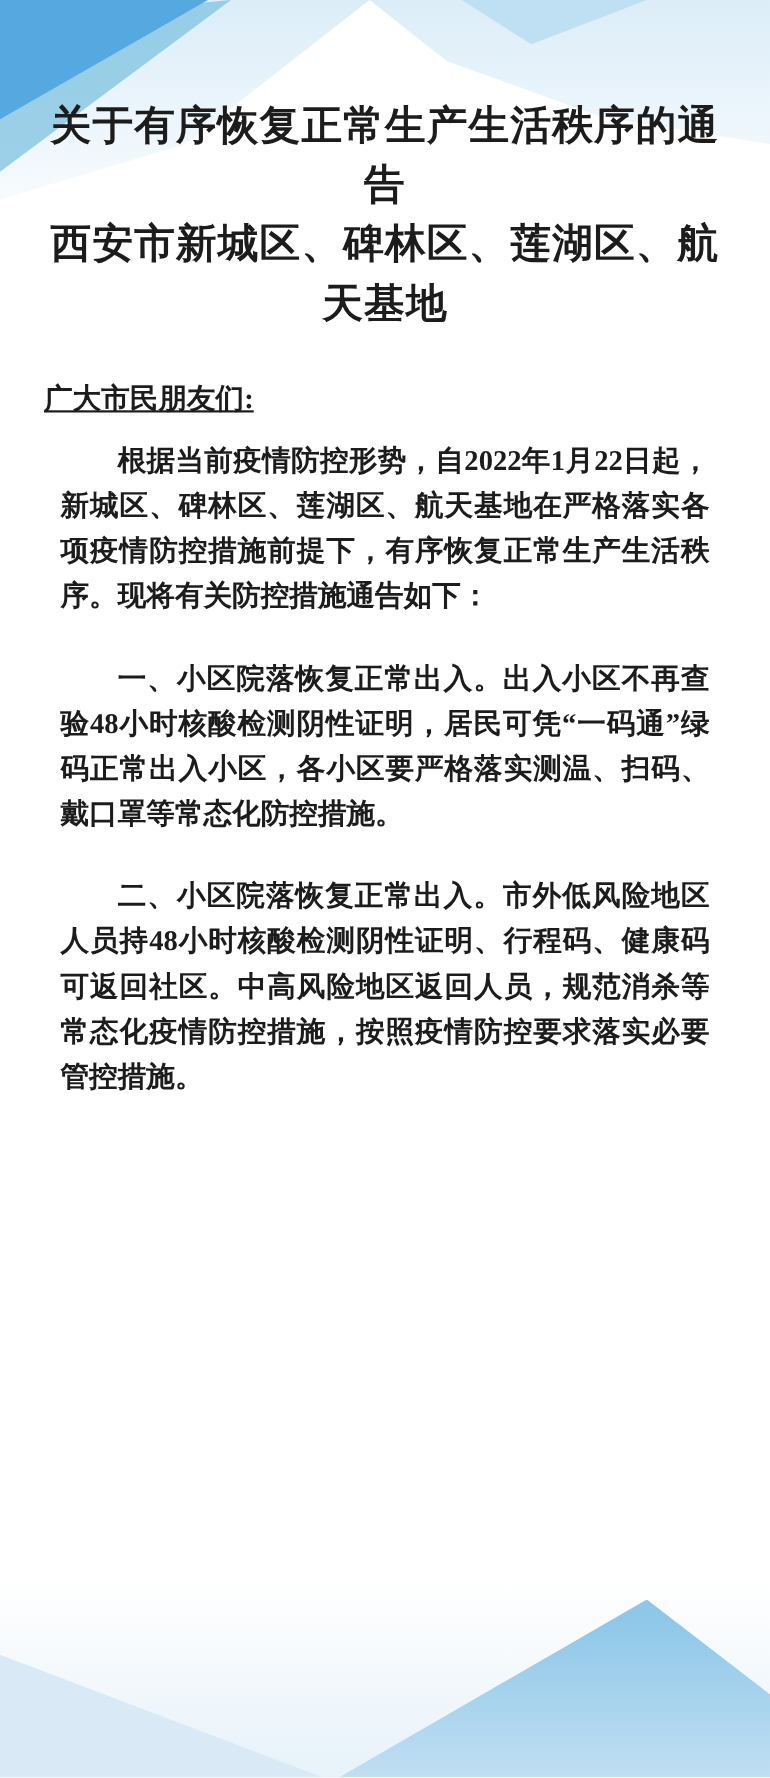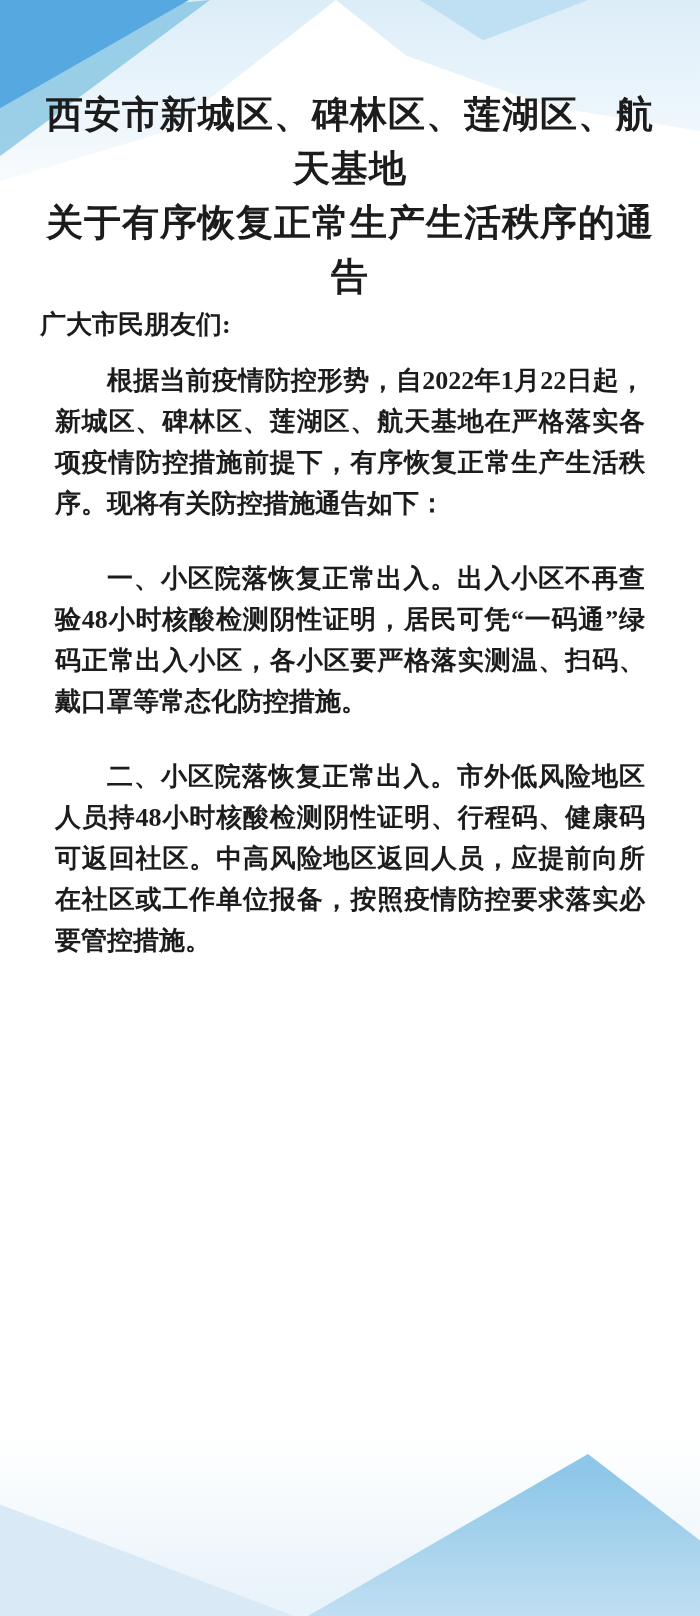--- a/index.html
+++ b/index.html
@@ -45,21 +45,21 @@
     position:absolute;inset:0;
     background:linear-gradient(180deg,#8ec7e8 20%,#c0dff2 100%);
     clip-path:polygon(44% 100%,84% 10%,100% 58%,100% 100%);
   }
   
   .content{position:relative;z-index:1;padding:88px 40px 0 40px;}
   .title{
     text-align:center;font-weight:800;font-size:37px;line-height:54px;
     letter-spacing:1px;
   }
-  .salutation{font-weight:700;font-size:26px;line-height:41px;}
+  .salutation{font-weight:700;font-size:26px;line-height:41px;margin-top:38px;text-decoration:underline;}
   .para{
     font-size:26px;line-height:41px;font-weight:600;
     text-align:justify;text-justify:inter-ideograph;
     text-indent:2em;margin:15px;
   }
   .section{margin-top:34px;}
   .section .heading{font-weight:700;}
 </style>
 </head>
 <body>
@@ -72,27 +72,27 @@
 </div>
 
 <div class="deco-bottom">
   <div class="wedge-left"></div>
   <div class="mountain-right"></div>
 </div>
 
 <div class="content">
 
   <div class="title">
+    <div>关于有序恢复正常生产生活秩序的通告</div>
     <div>西安市新城区、碑林区、莲湖区、航天基地</div>
-    <div>关于有序恢复正常生产生活秩序的通告</div>
   </div>
 
   <div class="salutation">广大市民朋友们:</div>
 
   <p class="para">根据当前疫情防控形势，自2022年1月22日起，新城区、碑林区、莲湖区、航天基地在严格落实各项疫情防控措施前提下，有序恢复正常生产生活秩序。现将有关防控措施通告如下：</p>
 
   <p class="para section"><span class="heading">一、小区院落恢复正常出入。</span><span>出入小区不再查验48小时核酸检测阴性证明，居民可凭“一码通”绿码正常出入小区，各小区要严格落实测温、扫码、戴口罩等常态化防控措施。</span></p>
 
-  <p class="para section"><span class="heading">二、小区院落恢复正常出入。</span><span>市外低风险地区人员持48小时核酸检测阴性证明、行程码、健康码可返回社区。中高风险地区返回人员，应提前向所在社区或工作单位报备，按照疫情防控要求落实必要管控措施。</span></p>
+  <p class="para section"><span class="heading">二、小区院落恢复正常出入。</span><span>市外低风险地区人员持48小时核酸检测阴性证明、行程码、健康码可返回社区。中高风险地区返回人员，规范消杀等常态化疫情防控措施，按照疫情防控要求落实必要管控措施。</span></p>
 
 
 
 </div>
 
 </body></html>

